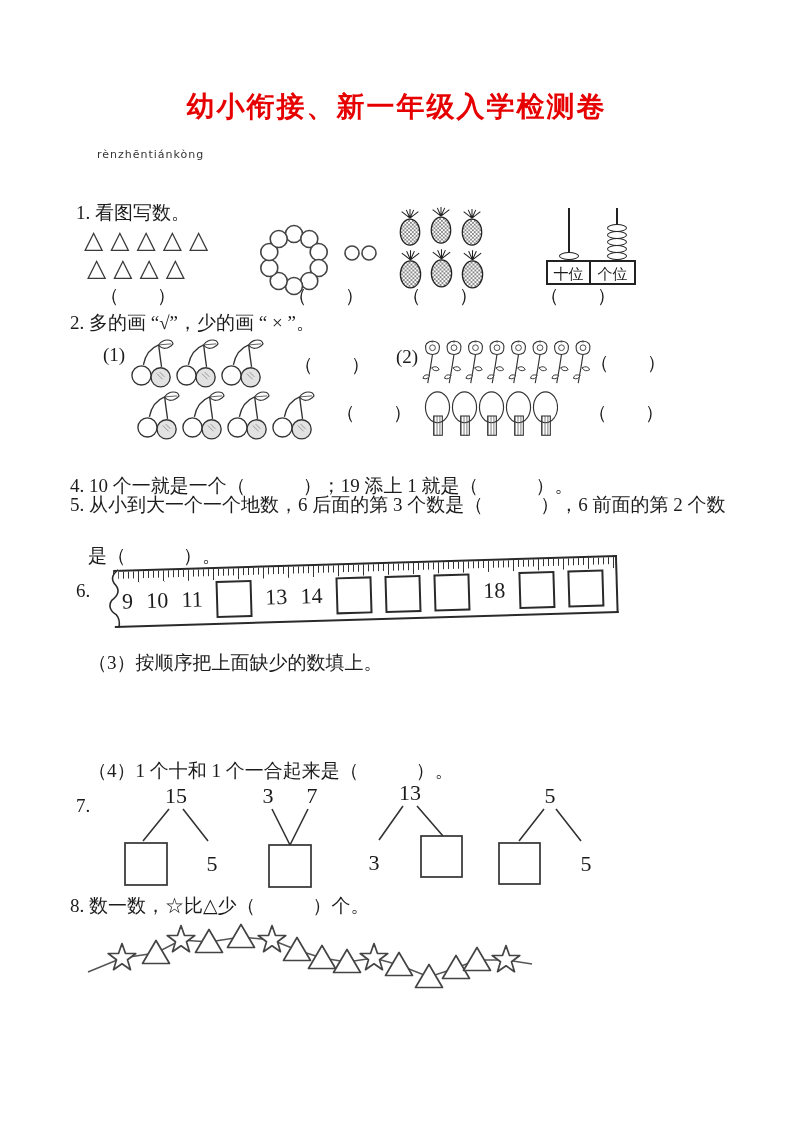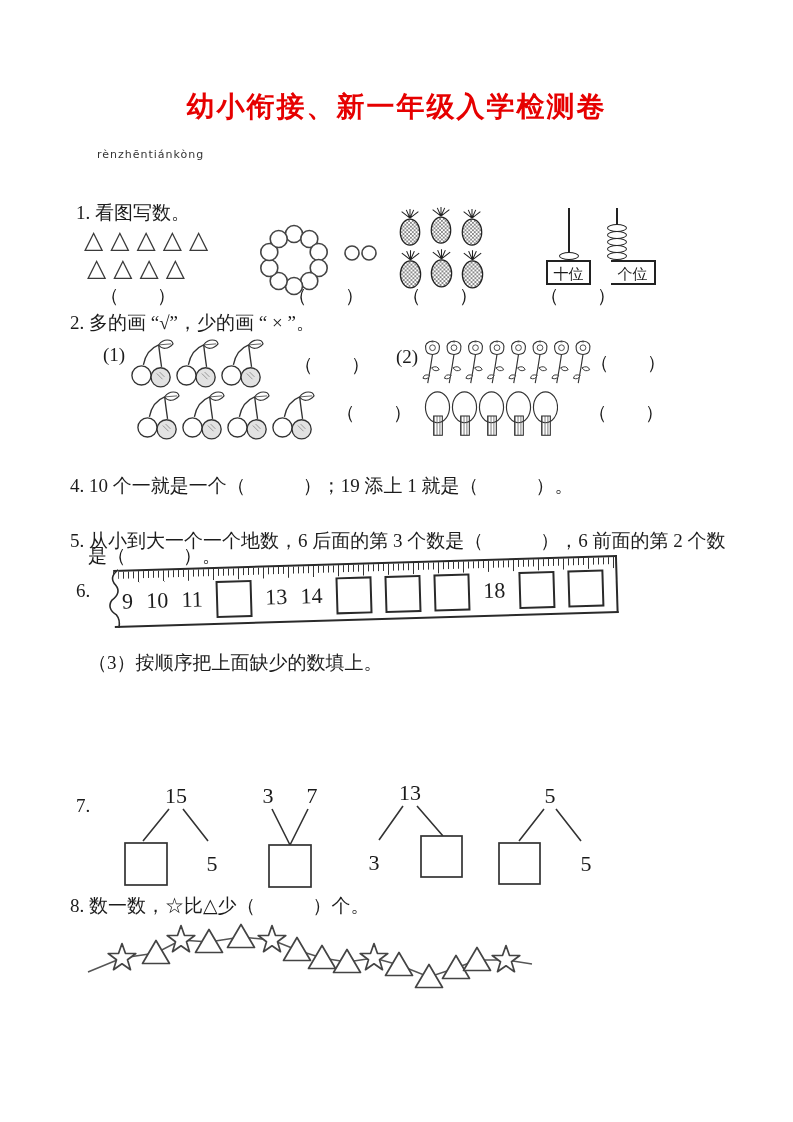--- a/index.html
+++ b/index.html
@@ -15,21 +15,21 @@
   #q1-label{left:76px;top:200px;}
   
   #tri-group{left:84px;top:226px;font-size:25px;line-height:28px;color:#3a3a3a;letter-spacing:7px;}
   #tri-row-2{margin-left:3px;}
   
   .blank{font-size:19px;color:#222;}
   
   #abacus{left:546px;top:208px;width:100px;height:80px;}
   .rod{position:absolute;width:2px;background:#222;top:0;height:53px;}
   .bead{position:absolute;width:20px;height:8px;border:1.5px solid #222;border-radius:50%;background:#fff;box-sizing:border-box;}
-  .abacus-labels{position:absolute;top:52px;left:0;display:flex;gap:20px;}
+  .abacus-labels{position:absolute;top:52px;left:0;display:flex;}
   .abacus-cell{width:45px;height:25px;border:2px solid #222;font-size:15px;text-align:center;line-height:25px;box-sizing:border-box;background:#fff;}
   .abacus-cell+.abacus-cell{border-left:none;}
   
   #ruler{left:114px;top:570px;width:502px;height:54px;border:2px solid #2a2a2a;border-left:none;background:#fff;transform:rotate(-1.7deg);transform-origin:left center;}
   #ruler-ticks{position:absolute;left:0;right:0;top:0;height:12px;
     background:
       repeating-linear-gradient(to right,#333 0 1px,transparent 1px 25px) 0 0/100% 11px no-repeat,
       repeating-linear-gradient(to right,#333 0 1px,transparent 1px 5px) 0 0/100% 7px no-repeat;}
   #ruler-cells{position:absolute;left:8px;right:12px;top:9px;bottom:3px;display:flex;justify-content:space-between;align-items:center;}
   .ruler-num{font-size:22px;}
@@ -172,21 +172,21 @@
   <svg class="abs" style="left:424px;top:390px" width="134" height="54">
     <use href="#sym-bulb" x="0" y="0" width="27" height="52"></use>
     <use href="#sym-bulb" x="27" y="0" width="27" height="52"></use>
     <use href="#sym-bulb" x="54" y="0" width="27" height="52"></use>
     <use href="#sym-bulb" x="81" y="0" width="27" height="52"></use>
     <use href="#sym-bulb" x="108" y="0" width="27" height="52"></use>
   </svg>
   <span class="abs blank" style="left:588px;top:400px">（　　）</span>
 
   <div class="abs qtext" style="left:70px;top:473px">4. 10 个一就是一个（　　　）；19 添上 1 就是（　　　）。</div>
-  <div class="abs qtext" style="left:70px;top:528px">5. 从小到大一个一个地数，6 后面的第 3 个数是（　　　），6 前面的第 2 个数</div>
+  <div class="abs qtext" style="left:70px;top:492px">5. 从小到大一个一个地数，6 后面的第 3 个数是（　　　），6 前面的第 2 个数</div>
   <div class="abs qtext" style="left:88px;top:543px">是（　　　）。</div>
 
   <span class="abs qtext" style="left:76px;top:580px">6.</span>
   <div id="ruler" class="abs">
     <div id="ruler-ticks"></div>
     <div id="ruler-cells">
         <span class="ruler-num">9</span>
         <span class="ruler-num">10</span>
         <span class="ruler-num">11</span>
         <div class="ruler-box"></div>
@@ -198,20 +198,21 @@
         <span class="ruler-num">18</span>
         <div class="ruler-box"></div>
         <div class="ruler-box"></div>
       </div>
     <svg id="ruler-tear" width="14" height="62">
       <path d="M12,1 Q2,8 9,16 Q15,24 5,31 Q-1,39 9,46 Q13,51 11,59" stroke="#2a2a2a" stroke-width="1.6" fill="#fff"></path>
     </svg>
   </div>
 
   <div class="abs qtext" style="left:88px;top:650px">（3）按顺序把上面缺少的数填上。</div>
+  <div class="abs qtext" style="left:88px;top:758px">（4）1 个十和 1 个一合起来是（　　　）。</div>
 
   <span class="abs qtext" style="left:76px;top:795px">7.</span>
 
   <svg class="abs" style="left:112px;top:783px" width="128" height="108">
     <text class="bond-text" x="64" y="20" text-anchor="middle">15</text>
     <path class="bond-line" d="M57,26 L31,58 M71,26 L96,58"></path>
     <rect class="bond-box" x="13" y="60" width="42" height="42"></rect>
     <text class="bond-text" x="100" y="88" text-anchor="middle">5</text>
   </svg>
 

